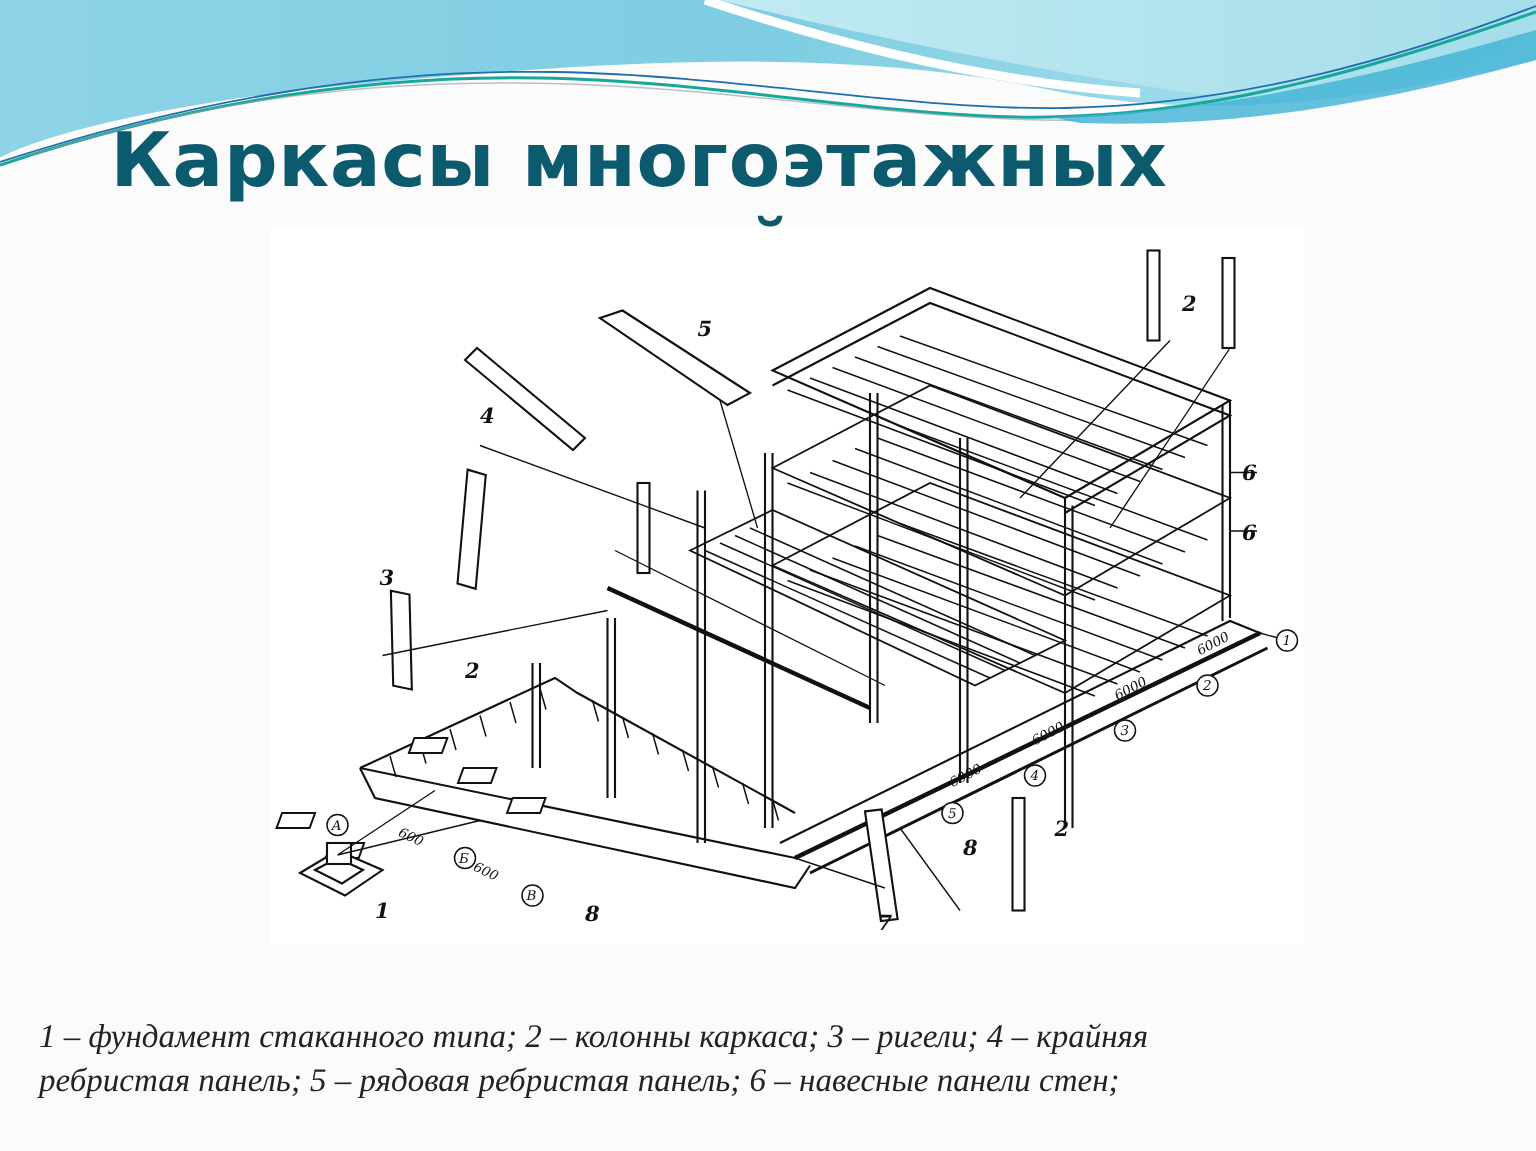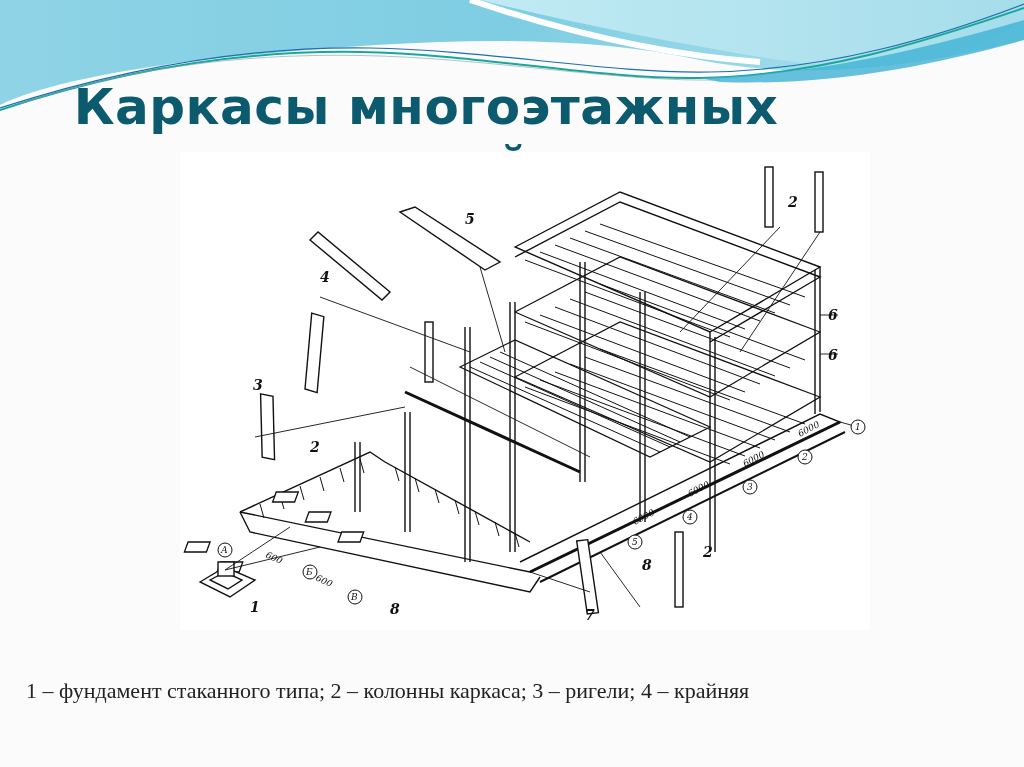--- a/index.html
+++ b/index.html
@@ -19,21 +19,21 @@
     position: absolute; left: 180px; top: 152px; width: 690px; height: 478px;
     background: #ffffff;
   }
   .figure svg { width: 100%; height: 100%; }
   .lbl { font-family: "DejaVu Serif", serif; font-style: italic; font-weight: bold; font-size: 14px; fill: #111; }
   .ax { font-family: "DejaVu Serif", serif; font-style: italic; font-size: 9px; fill: #111; }
   .caption {
     position: absolute; left: 26px; top: 676px; width: 960px;
     font-family: "Liberation Serif", serif; font-size: 22px; line-height: 29px; color: #222;
   }
-  .caption .line { display: block; white-space: nowrap; }
+  .caption .line { display: block; white-space: nowrap; font-style: italic; }
 </style>
 </head>
 <body>
 
 <div class="slide">
 
   <svg class="waves" viewBox="0 0 1024 140" preserveAspectRatio="none">
     <defs>
       <linearGradient id="g1" x1="0" y1="0" x2="1" y2="0">
         <stop offset="0" stop-color="#8fd3e6"></stop>
@@ -174,14 +174,15 @@
       <text class="ax" x="135" y="428" transform="rotate(25,135,428)">600</text>
       <text class="ax" x="620" y="285" transform="rotate(-28,620,285)">6000</text>
       <text class="ax" x="565" y="315" transform="rotate(-28,565,315)">6000</text>
       <text class="ax" x="510" y="345" transform="rotate(-28,510,345)">6000</text>
       <text class="ax" x="455" y="373" transform="rotate(-28,455,373)">6000</text>
     </svg>
   </div>
 
   <div class="caption">
     <span class="line">1 – фундамент стаканного типа; 2 – колонны каркаса; 3 – ригели; 4 – крайняя</span>
+    <span class="line">ребристая панель; 5 – рядовая ребристая панель; 6 – навесные панели стен;</span>
   </div>
 </div>
 
 </body></html>

